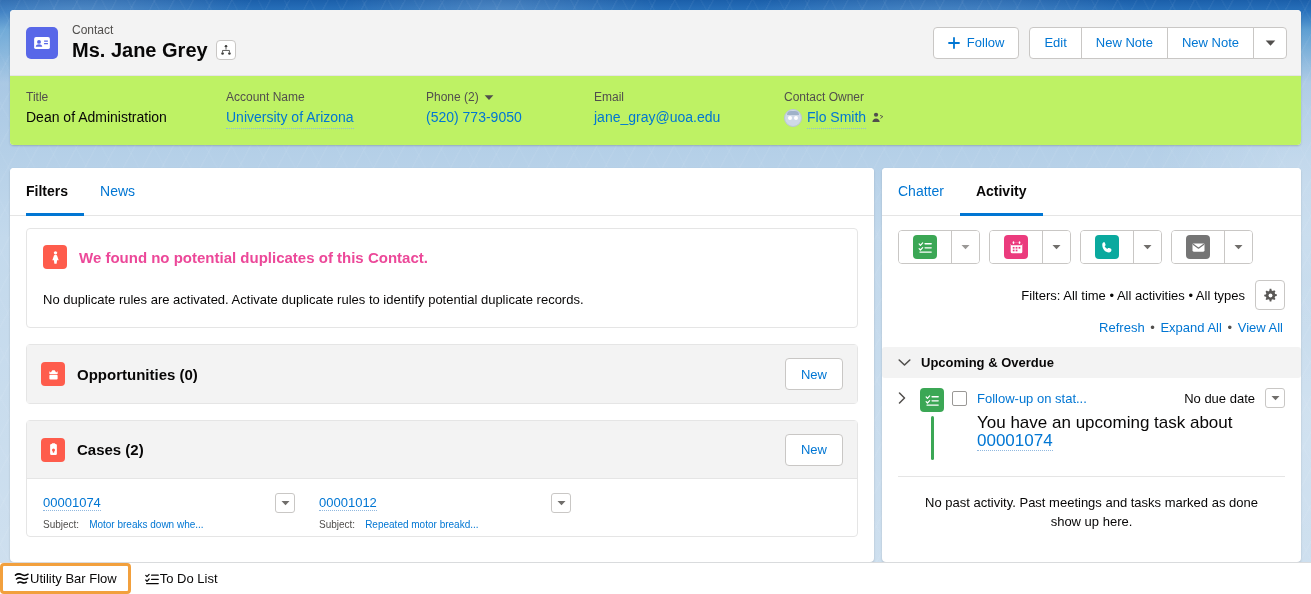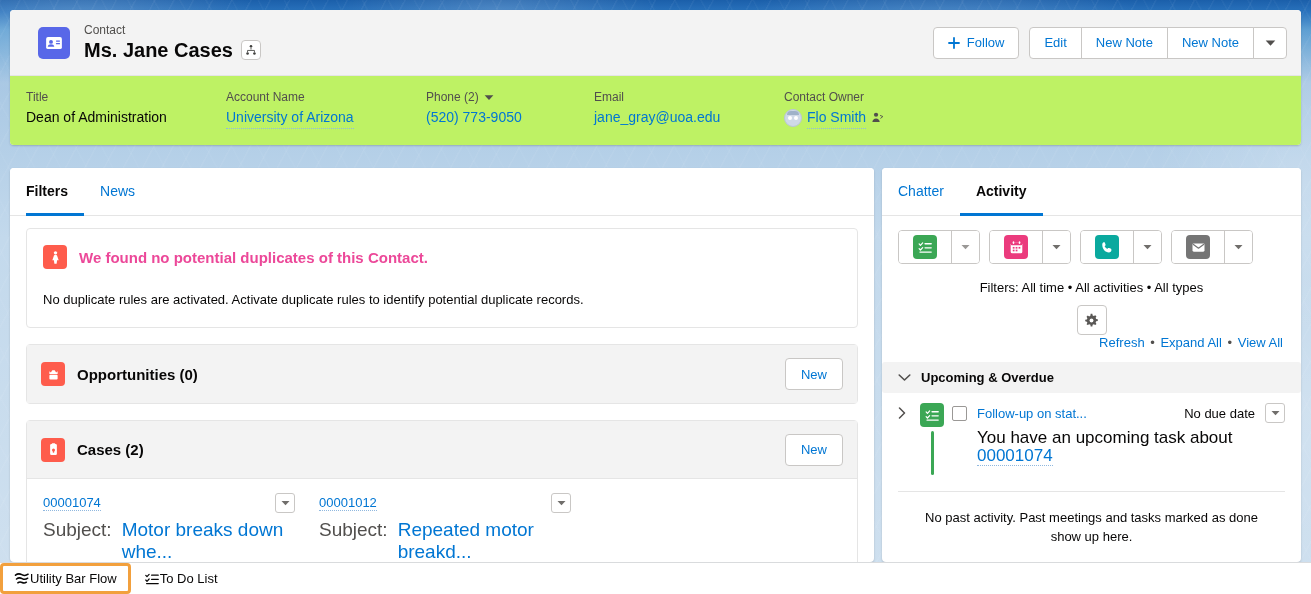--- a/index.html
+++ b/index.html
@@ -62,21 +62,21 @@
     width: 1291px;
     background: #fff;
     border-radius: 4px;
     box-shadow: 0 1px 2px rgba(0,0,0,0.18);
     overflow: hidden;
   }
 
   .hl-top {
     display: flex;
     align-items: center;
-    padding: 10px 14px 10px 28px;
+    padding: 10px 14px 10px 16px;
     background: #f3f3f3;
     border-bottom: 1px solid #e5e5e5;
     height: 66px;
   }
 
   .entity-icon {
     width: 32px; height: 32px;
     border-radius: 5px;
     background: #5867e8;
     display: flex; align-items: center; justify-content: center;
@@ -261,21 +261,21 @@
     padding: 14px 16px 6px 16px;
   }
   .case-cell { width: 276px; flex: 0 0 auto; }
   .case-row1 {
     display: flex; align-items: center;
     justify-content: space-between;
     width: 252px;
     margin-bottom: 6px;
   }
   .case-num { font-size: 13px; }
-  .case-row2 { display: flex; font-size: 19px; gap: 10px; }
+  .case-row2 { display: flex; font-size: 10px; gap: 10px; }
   .case-label { color: #514f4d; }
   .mini-dd {
     width: 20px; height: 20px;
     border: 1px solid #c9c7c5; border-radius: 3px;
     background: #fff;
     display: inline-flex; align-items: center; justify-content: center;
     cursor: pointer;
   }
 
   
@@ -308,21 +308,21 @@
   }
   .comp-icon {
     width: 24px; height: 24px;
     border-radius: 4px;
     display: flex; align-items: center; justify-content: center;
   }
 
   .act-filters {
     display: flex; align-items: center; justify-content: flex-end;
     gap: 10px;
-    flex-direction: column;
+    margin-bottom: 10px;
   }
   .filter-text { font-size: 13px; color: #080707; }
   .gear-btn {
     width: 30px; height: 30px;
     border: 1px solid #c9c7c5; border-radius: 4px;
     background: #fff;
     display: flex; align-items: center; justify-content: center;
     cursor: pointer;
   }
 
@@ -439,21 +439,21 @@
           <circle cx="8" cy="10.5" r="2.6" fill="#5867e8"></circle>
           <path d="M3.6 17c.5-2.1 2.3-3.2 4.4-3.2s3.9 1.1 4.4 3.2z" fill="#5867e8"></path>
           <rect x="14.5" y="8.6" width="5.6" height="1.7" rx="0.85" fill="#5867e8"></rect>
           <rect x="14.5" y="12.1" width="5.6" height="1.7" rx="0.85" fill="#5867e8"></rect>
         </svg>
       </span>
 
       <div class="hl-titles">
         <div class="hl-eyebrow">Contact</div>
         <div class="hl-name">
-          <span>Ms. Jane Cases</span>
+          <span>Ms. Jane Grey</span>
           <span class="hierarchy-btn">
             <svg width="12" height="12" viewBox="0 0 16 16">
               <circle cx="8" cy="3" r="1.7" fill="#3e3e3c"></circle>
               <circle cx="3.4" cy="12.6" r="1.7" fill="#3e3e3c"></circle>
               <circle cx="12.6" cy="12.6" r="1.7" fill="#3e3e3c"></circle>
               <path d="M8 4.8v2.6M3.4 10.9V8.6h9.2v2.3" stroke="#3e3e3c" stroke-width="1.1" fill="none"></path>
             </svg>
           </span>
         </div>
       </div>

